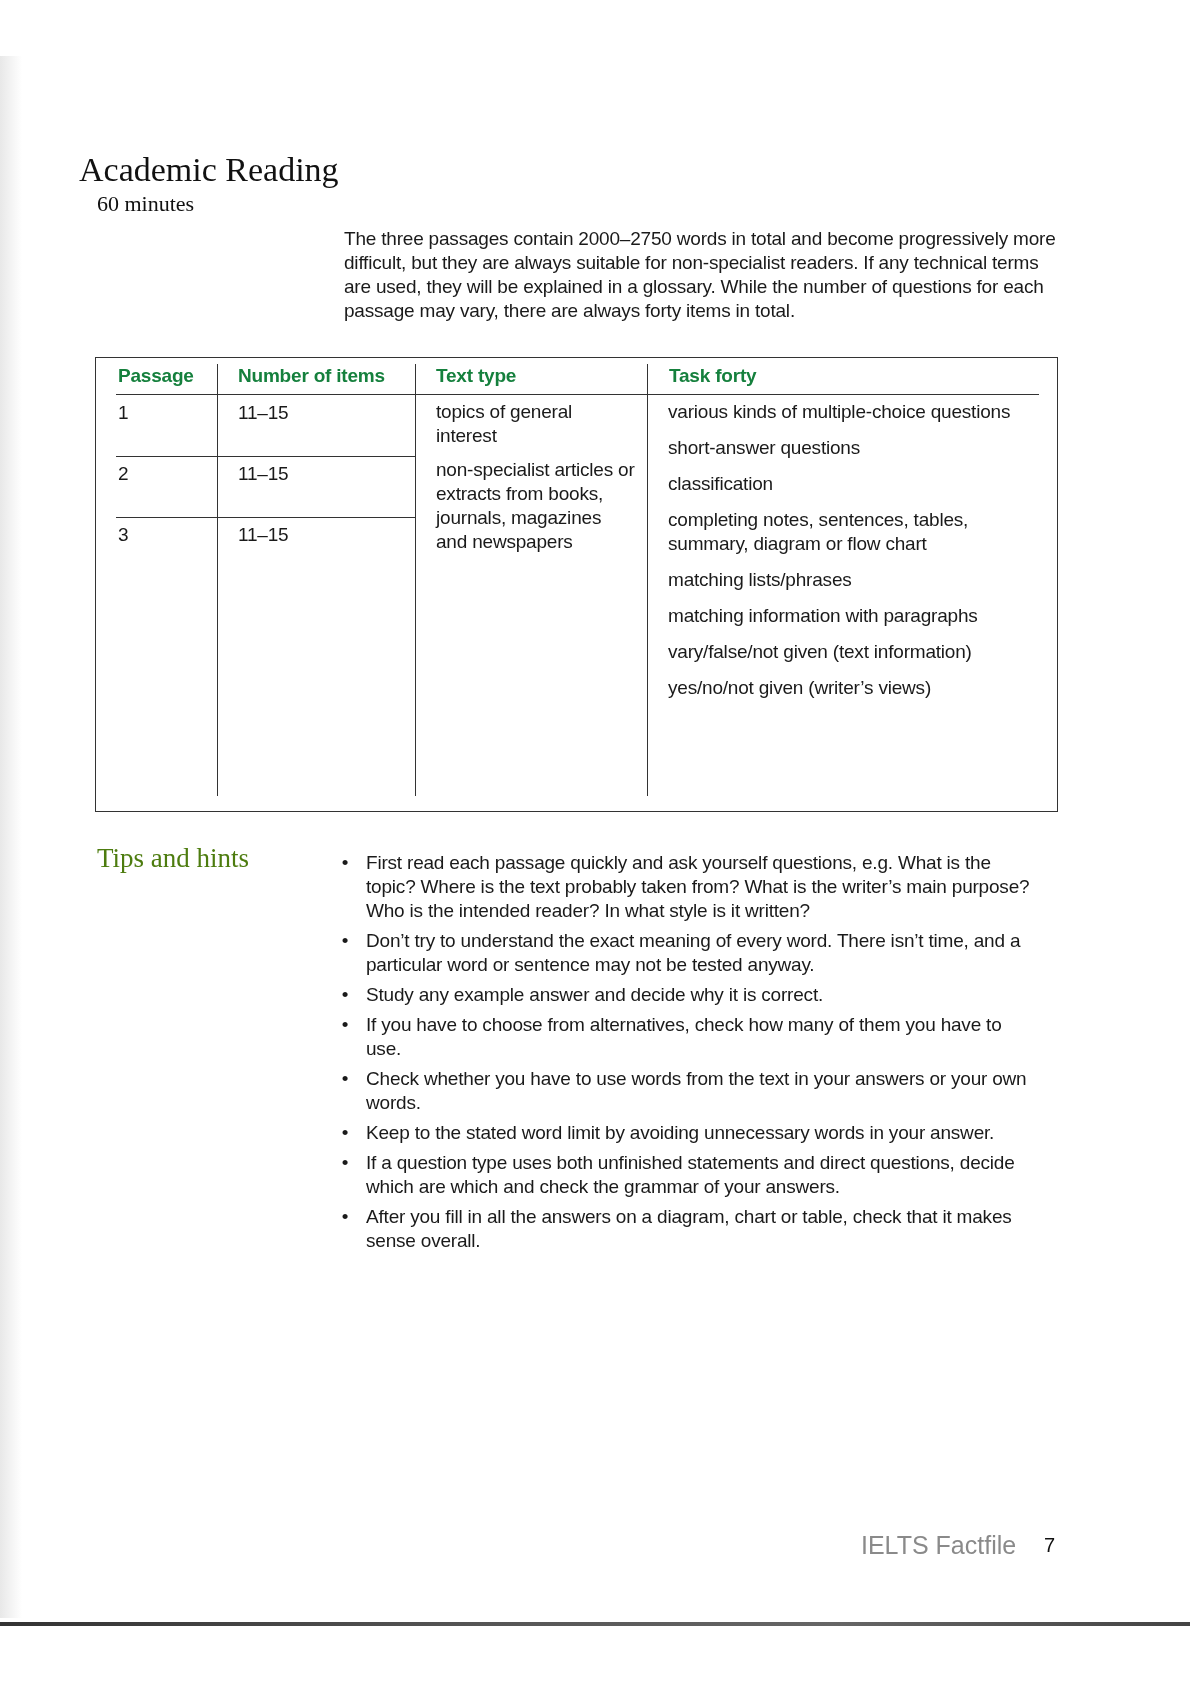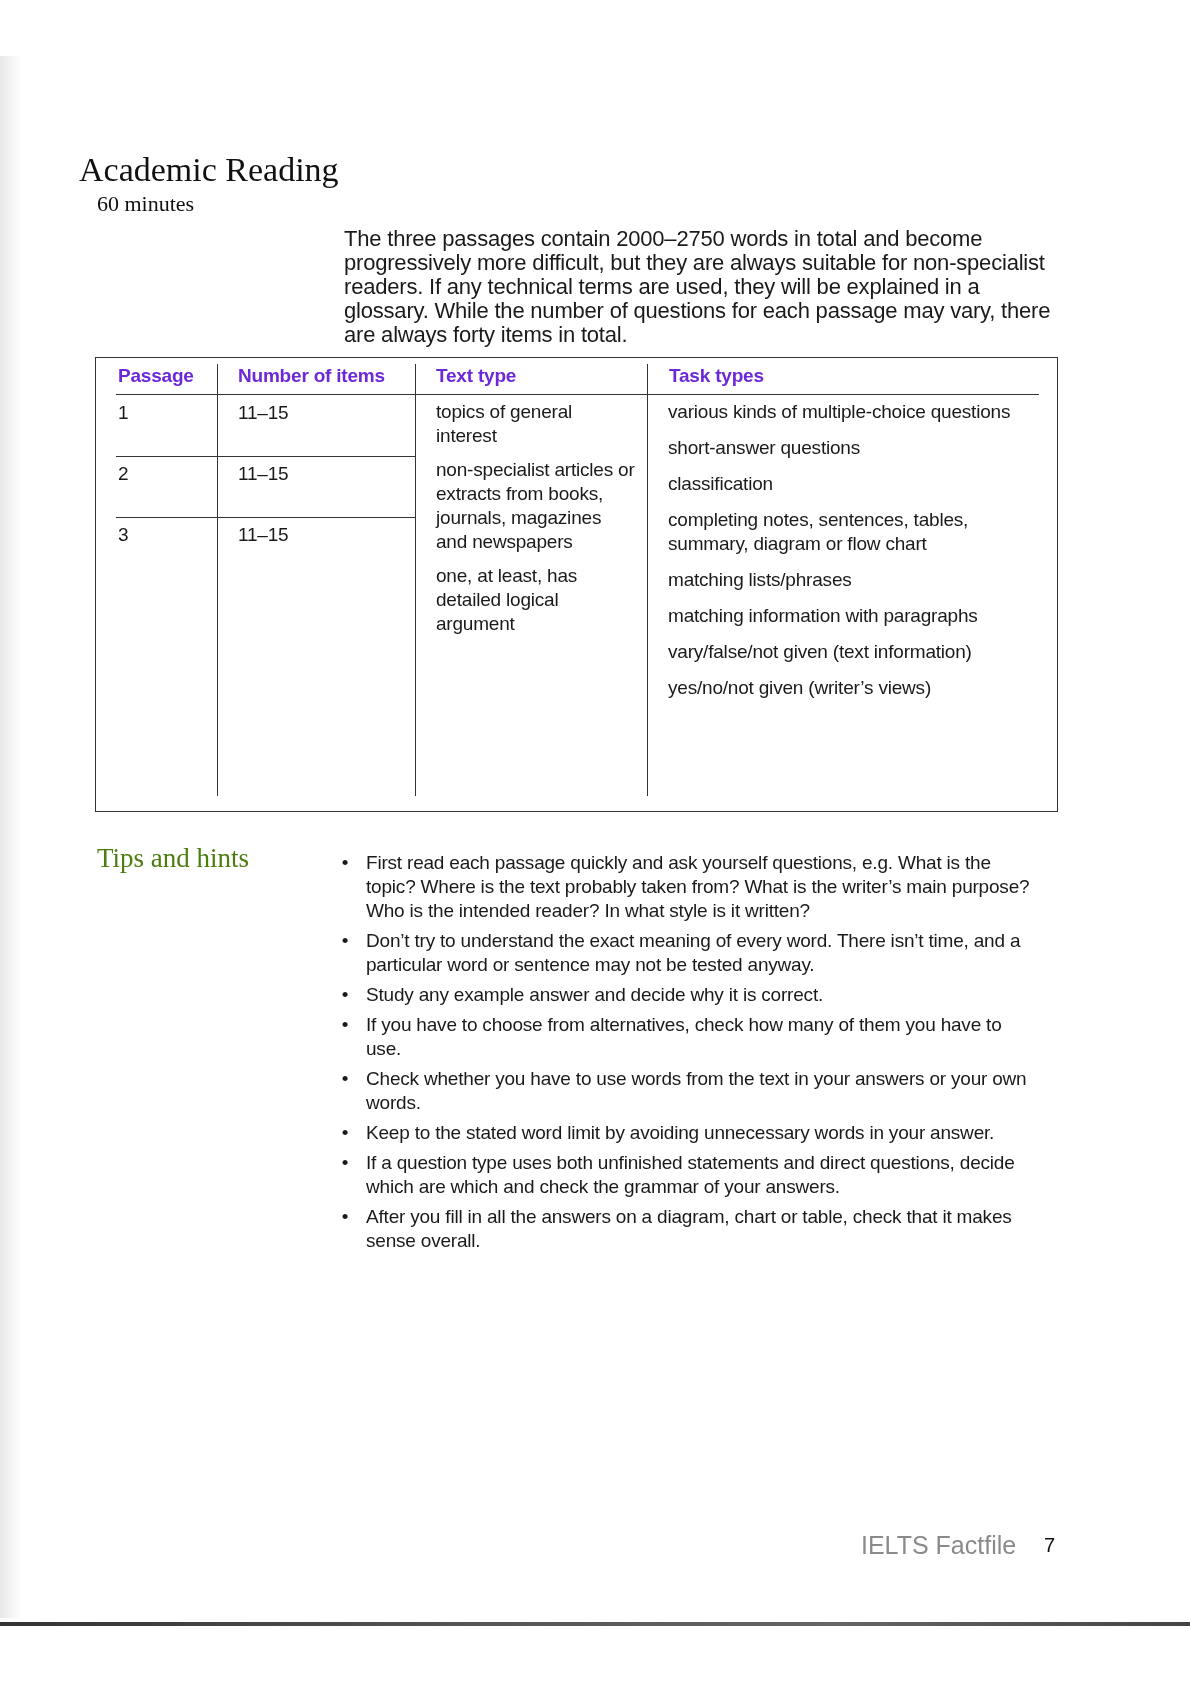--- a/index.html
+++ b/index.html
@@ -50,21 +50,21 @@
       font-family: "Liberation Serif", serif;
       font-size: 22px;
       line-height: 26px;
       color: #111;
       margin: 0;
     }
     .intro {
       position: absolute;
       left: 344px; top: 227px;
       width: 720px;
-      font-size: 22px;
+      font-size: 19px;
       line-height: 24px;
       letter-spacing: -0.2px;
       color: #1a1a1a;
       margin: 0;
     }
     
     .table-box {
       position: absolute;
       left: 95px; top: 357px;
       width: 963px; height: 455px;
@@ -74,21 +74,21 @@
     .table-inner {
       position: absolute;
       left: 0; top: 0; right: 0; bottom: 0;
     }
     .hdr {
       position: absolute;
       top: 5px;
       font-size: 19px;
       font-weight: bold;
       line-height: 26px;
-      color: #6d28d9;
+      color: #15803d;
       letter-spacing: -0.2px;
     }
     .hline {
       position: absolute;
       height: 0;
       border-top: 1.5px solid #333;
     }
     .vline {
       position: absolute;
       width: 0;
@@ -182,21 +182,21 @@
   <div class="subtitle">60 minutes</div>
 
   <p class="intro">The three passages contain 2000–2750 words in total and become progressively more difficult, but they are always suitable for non-specialist readers. If any technical terms are used, they will be explained in a glossary. While the number of questions for each passage may vary, there are always forty items in total.</p>
 
   <div class="table-box">
     <div class="table-inner">
 
       <div class="hdr" style="left:22px;">Passage</div>
       <div class="hdr" style="left:142px;">Number of items</div>
       <div class="hdr" style="left:340px;">Text type</div>
-      <div class="hdr" style="left:573px;">Task types</div>
+      <div class="hdr" style="left:573px;">Task forty</div>
 
       <div class="hline" style="left:20px; width:923px; top:36px;"></div>
 
       <div class="vline" style="left:121px; top:6px; height:432px;"></div>
       <div class="vline" style="left:319px; top:6px; height:432px;"></div>
       <div class="vline" style="left:551px; top:6px; height:432px;"></div>
 
       <div class="hline" style="left:20px; width:299px; top:98px;"></div>
       <div class="hline" style="left:20px; width:299px; top:159px;"></div>
 
@@ -205,21 +205,20 @@
 
       <div class="cell" style="left:22px; top:104px;">2</div>
       <div class="cell" style="left:142px; top:104px;">11–15</div>
 
       <div class="cell" style="left:22px; top:165px;">3</div>
       <div class="cell" style="left:142px; top:165px;">11–15</div>
 
       <div class="texttype">
         <div class="tt-item">topics of general interest</div>
         <div class="tt-item">non-specialist articles or extracts from books, journals, magazines and newspapers</div>
-        <div class="tt-item">one, at least, has detailed logical argument</div>
       </div>
 
       <div class="tasktypes">
         <div class="task-item">various kinds of multiple-choice questions</div>
         <div class="task-item">short-answer questions</div>
         <div class="task-item">classification</div>
         <div class="task-item">completing notes, sentences, tables, summary, diagram or flow chart</div>
         <div class="task-item">matching lists/phrases</div>
         <div class="task-item">matching information with paragraphs</div>
         <div class="task-item">vary/false/not given (text information)</div>

